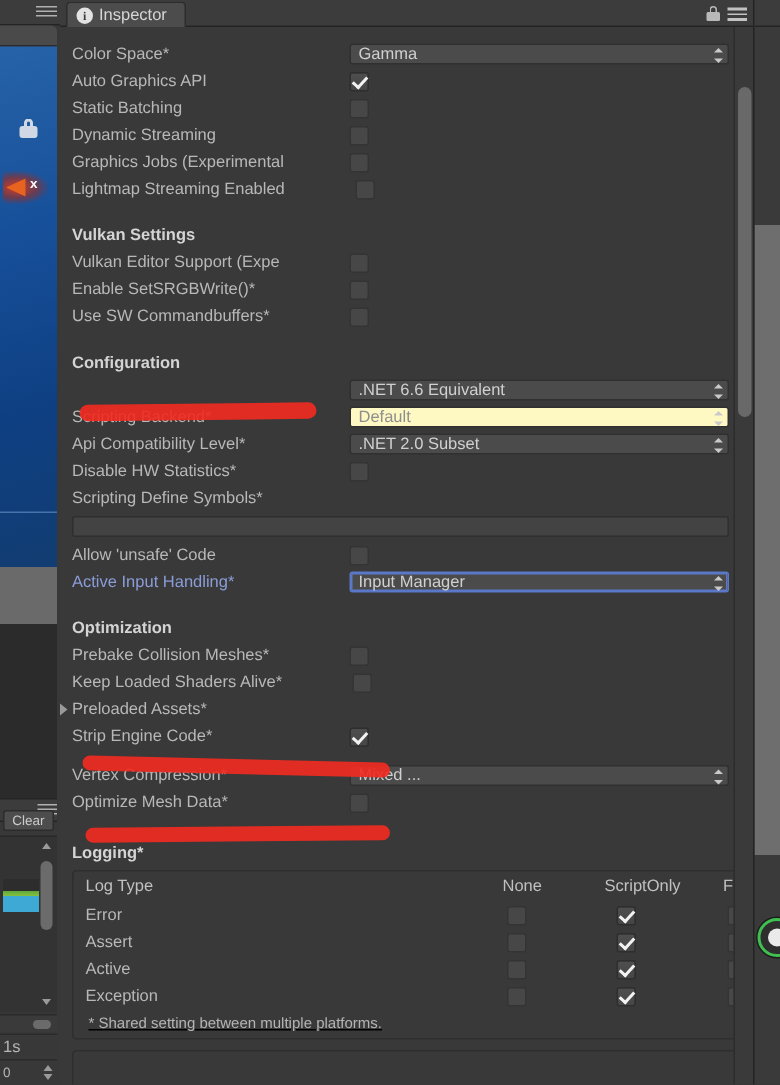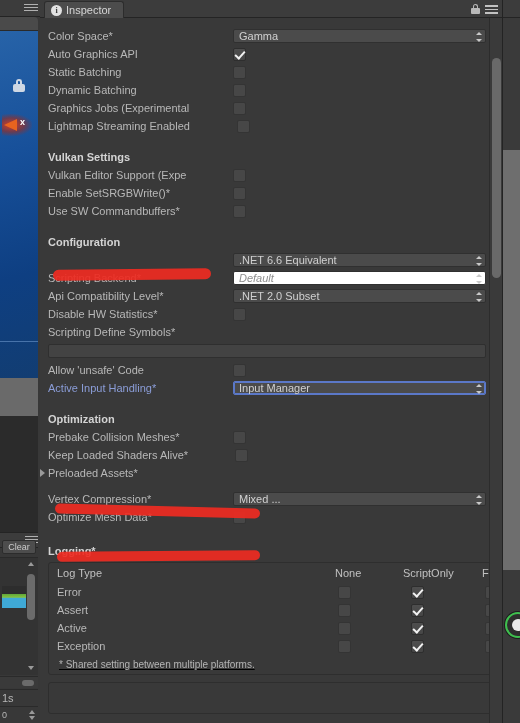--- a/index.html
+++ b/index.html
@@ -95,21 +95,21 @@
   .row { position:relative; height:18px; display:flex; align-items:center; }
   .lbl { color:#b8b8b8; font-size:11px; white-space:nowrap; }
   .lbl.blue { color:#8b9dd8; text-decoration-color:#8b9dd8; }
   .sec { color:#d4d4d4; font-size:11px; font-weight:bold; }
   .sec-row { height:22px; display:flex; align-items:flex-end; padding-bottom:3px; }
 
   .ctl { position:absolute; left:185px; right:8px; }
   .popup { height:14px; background:#4b4b4b; border:1px solid #303030; border-radius:2px;
     display:flex; align-items:center; padding-left:5px; color:#d0d0d0; font-size:11px;
     position:relative; }
-  .popup.dim { color:#8e8e8e; background:#ffffff;font-style:italic; }
+  .popup.dim { color:#8e8e8e; background:#fef9c3; }
   .popup.focus { border-color:#5b78c8; box-shadow:0 0 0 1px #5b78c8 inset; }
   .popup .arrows { position:absolute; right:3px; top:2px; width:7px; height:10px; }
   .popup .arrows i { position:absolute; left:0.5px; width:0; height:0;
     border-left:3px solid transparent; border-right:3px solid transparent; }
   .popup .arrows i.u { top:0; border-bottom:3.5px solid #c9c9c9; }
   .popup .arrows i.d { bottom:0; border-top:3.5px solid #c9c9c9; }
 
   .cb { width:13px; height:13px; background:linear-gradient(180deg,#4e4e4e,#464646);
     border:1px solid #2e2e2e; border-radius:2px; position:relative; }
   .cb.on::after { content:""; position:absolute; left:3px; top:0px; width:4px; height:8px;
@@ -260,21 +260,21 @@
                 <div class="cb on"></div>
               </div>
           </div>
           <div class="row">
             <span class="lbl">Static Batching</span>
             <div class="cb-at">
                 <div class="cb dim"></div>
               </div>
           </div>
           <div class="row">
-            <span class="lbl">Dynamic Batching</span>
+            <span class="lbl">Dynamic Streaming</span>
             <div class="cb-at">
                 <div class="cb dim"></div>
               </div>
           </div>
           <div class="row">
             <span class="lbl">Graphics Jobs (Experimental</span>
             <div class="cb-at" style="left:185px;">
                 <div class="cb dim"></div>
               </div>
           </div>
@@ -393,20 +393,26 @@
           </div>
           <div class="row">
             <span class="lbl">Keep Loaded Shaders Alive*</span>
             <div class="cb-at" style="left:187px;">
                 <div class="cb dim"></div>
               </div>
           </div>
           <div class="row">
             <span class="foldarrow"></span>
             <span class="lbl">Preloaded Assets*</span>
+          </div>
+          <div class="row">
+            <span class="lbl">Strip Engine Code*</span>
+            <div class="cb-at">
+                <div class="cb on"></div>
+              </div>
           </div>
           <div class="row" style="margin-top:8px;">
             <span class="lbl">Vertex Compression*</span>
             <div class="ctl">
               <div class="popup">
                 <span>Mixed ...</span>
                 <span class="arrows">
                     <i class="u"></i>
                     <i class="d"></i>
                   </span>

